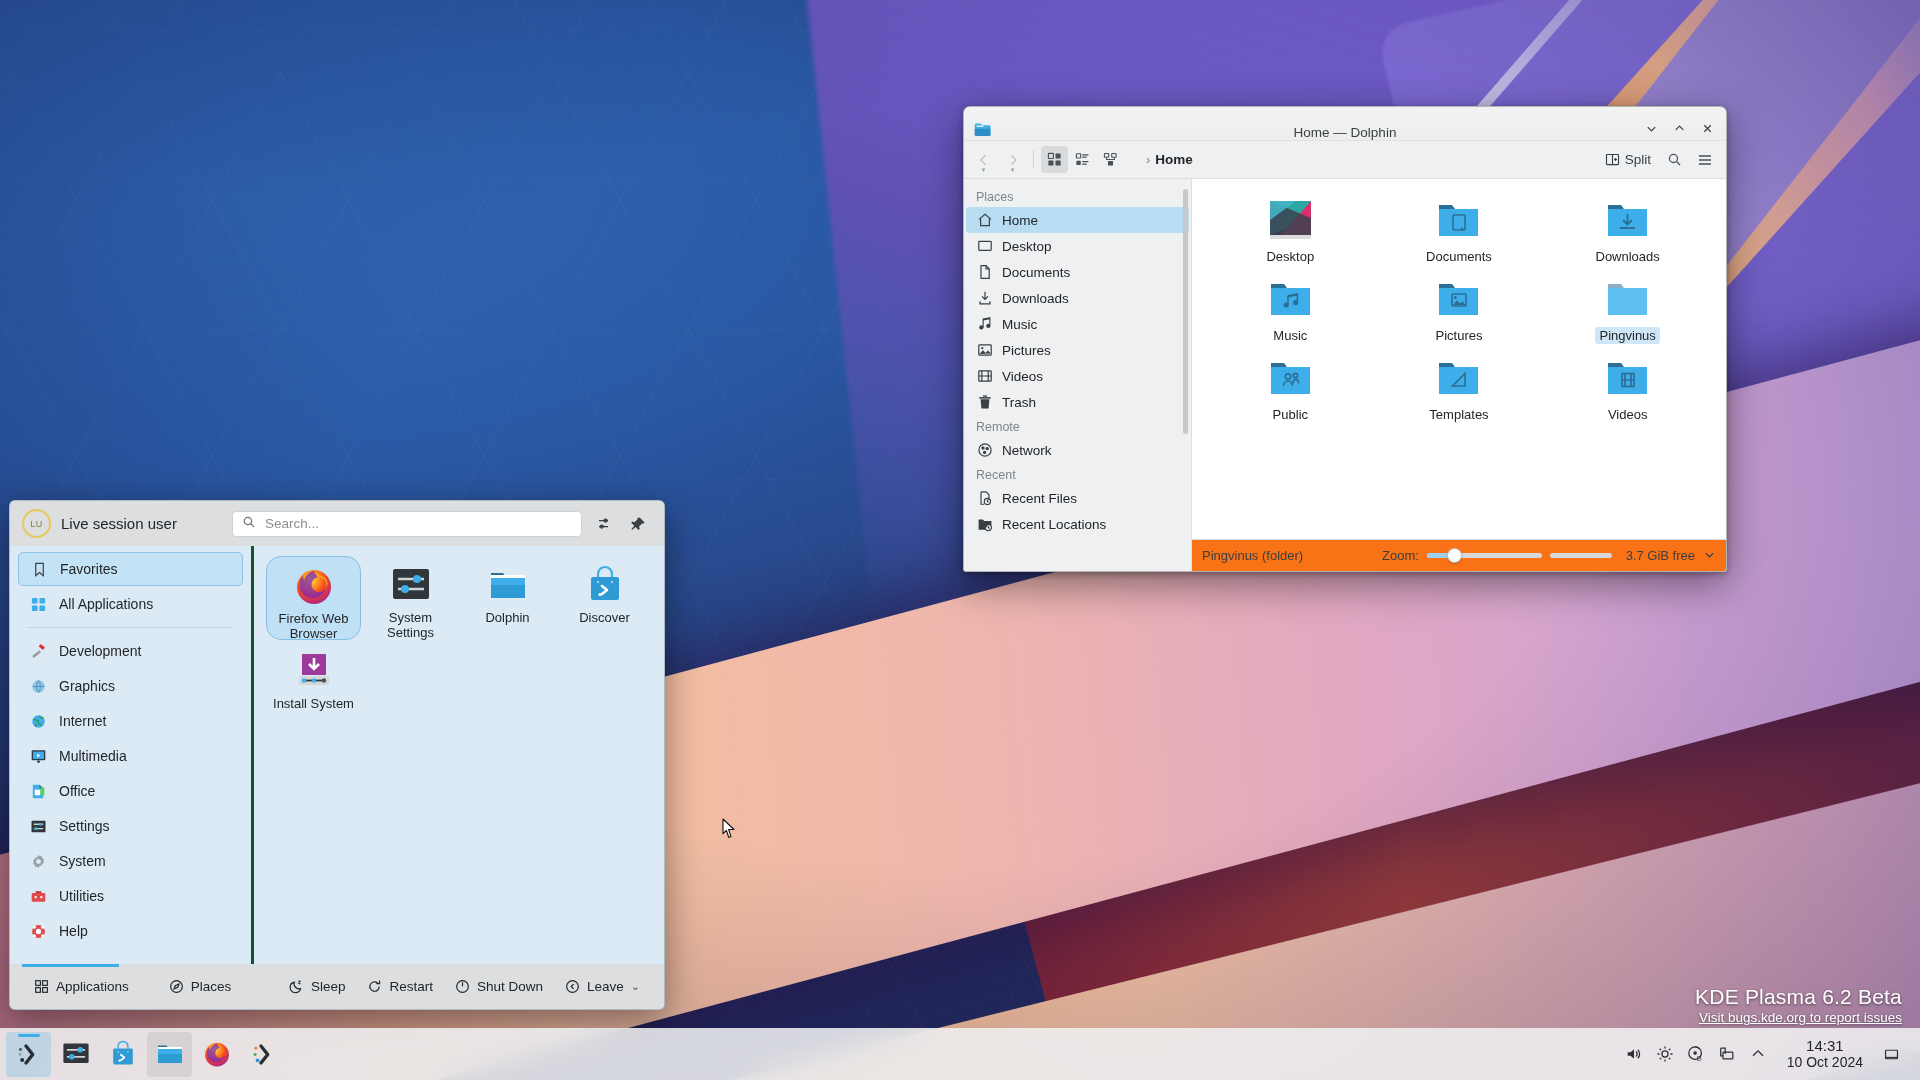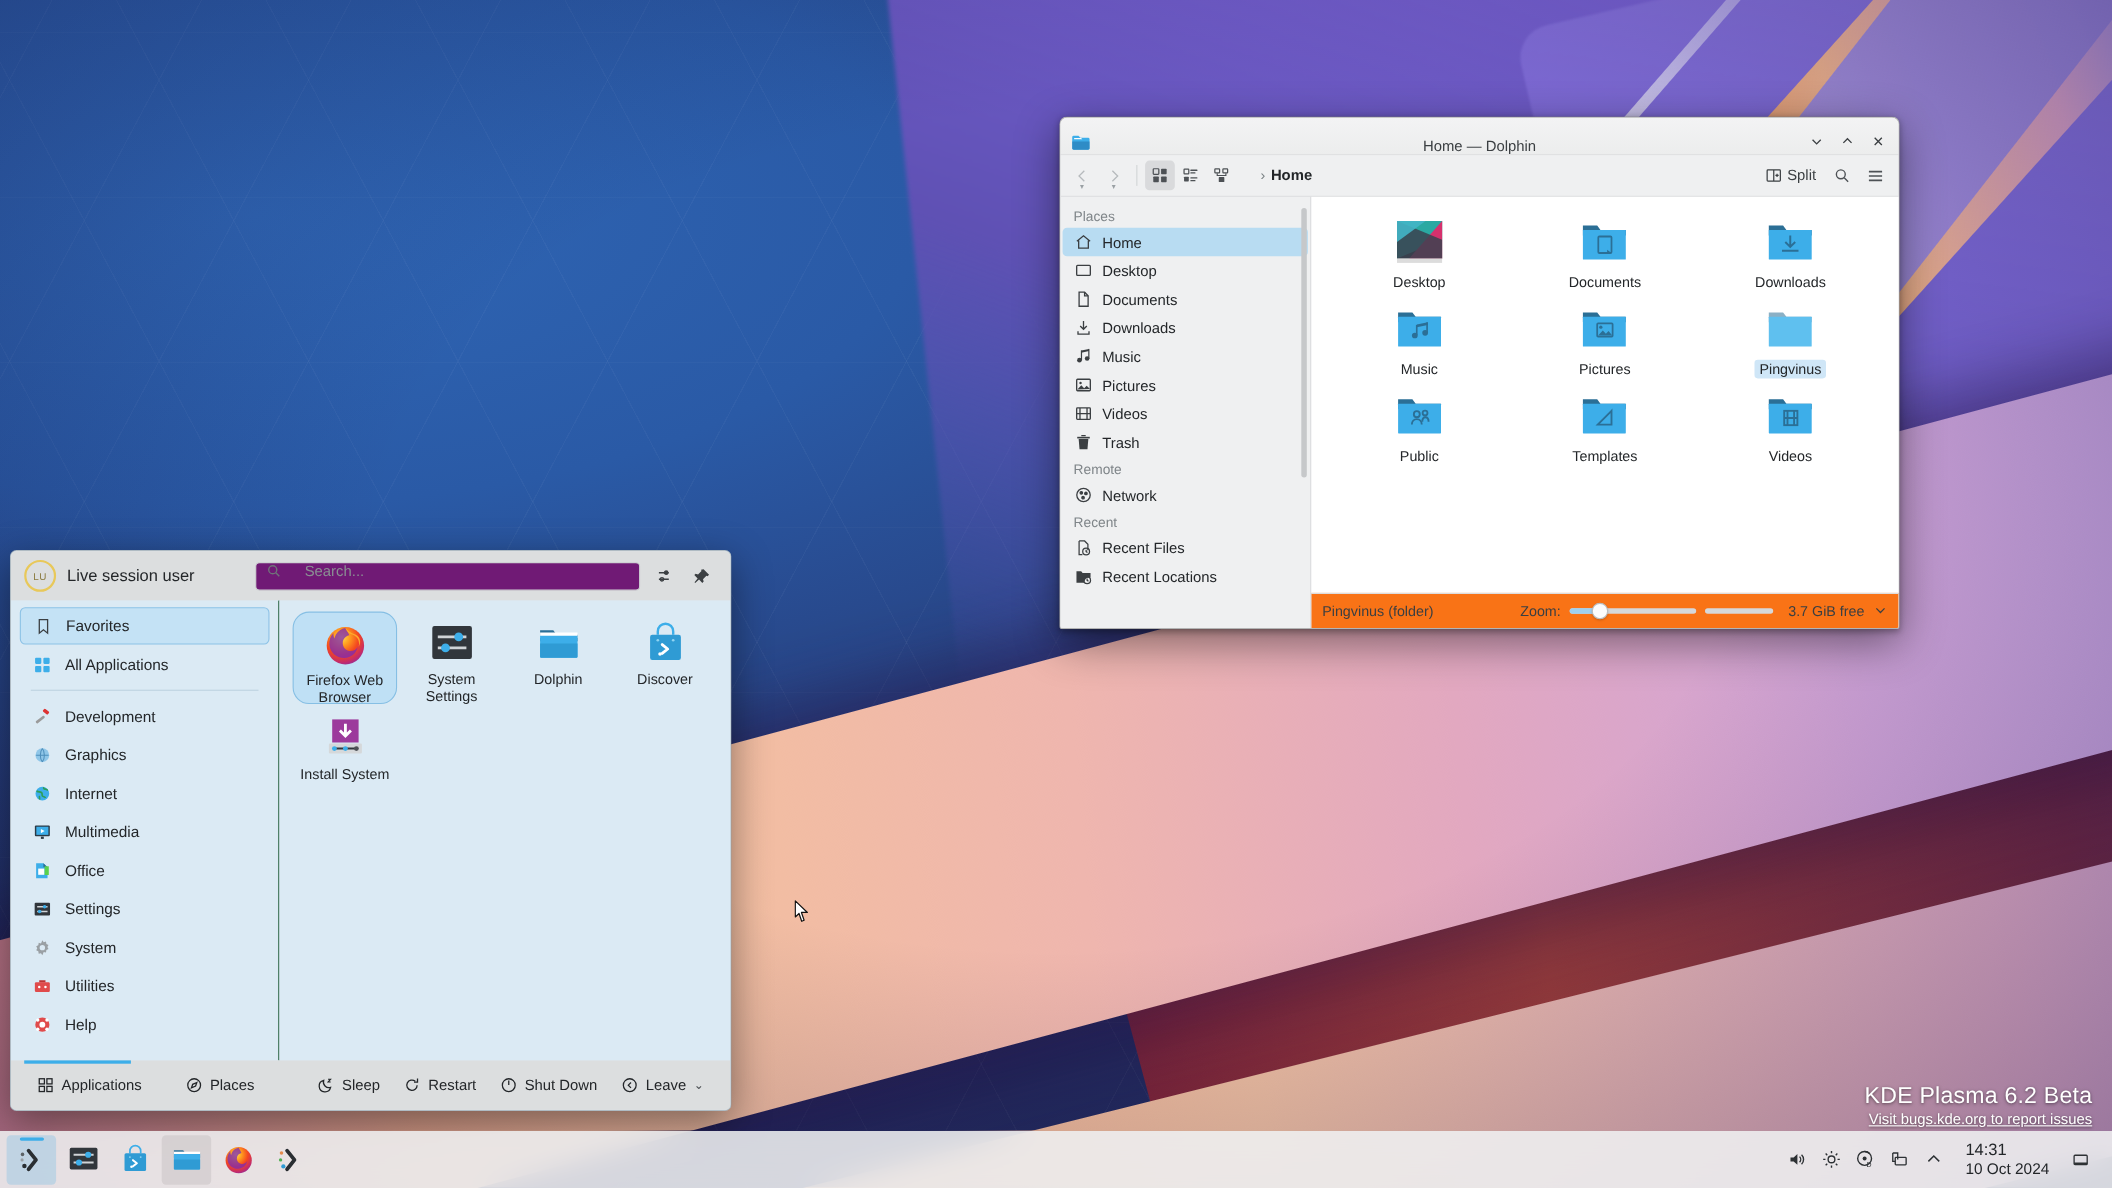--- a/index.html
+++ b/index.html
@@ -228,31 +228,31 @@
   }
   .ko-avatar {
     width:29px; height:29px; border-radius:50%;
     border:2px solid #e8c85a; display:flex; align-items:center; justify-content:center;
     font-size:9px; color:#8a7a3e; background:#dcdedf;
     letter-spacing:.5px;
     text-align:right;
   }
   .ko-username { font-size:15px; color:#232629; }
   .ko-search {
-    margin-left:auto; width:350px; height:26px; background:#701a75;
-    border-radius:4px; display:flex; gap:21px; padding:0 9px;
+    margin-left:auto; width:350px; height:26px; background:#ffffff;
+    border-radius:4px; display:flex; align-items:center; gap:9px; padding:0 9px;
     border:1px solid #cfd2d4;
   }
   .ko-search-ph { font-size:13.5px; color:#8a8f93; }
   .ko-hdr-btn { width:24px; height:24px; display:flex; align-items:center; justify-content:center; color:#3b3f42; border-radius:4px; }
 
   .ko-body { flex:1; display:flex; min-height:0; }
   .ko-cats {
     width:244px; flex:0 0 244px; padding:6px 8px 0 8px;
-    border-right:1px solid #14532d;
+    border-right:3px solid #14532d;
     display:flex; flex-direction:column; gap:1px;
     background:#dbeaf4;
   }
   .ko-cat {
     display:flex; align-items:center; gap:11px;
     height:34px; padding:0 10px; border-radius:5px;
     font-size:14px; color:#232629;
   }
   .ko-cat.selected { background:#c4e2f5; border:1px solid #8cc2e6; }
   .ko-cat-ico { width:20px; height:20px; flex:0 0 20px; display:flex; align-items:center; justify-content:center; }
@@ -307,21 +307,21 @@
   }
   #systray {
     margin-left:auto; display:flex; align-items:center; gap:3px;
     padding:0 6px; height:42px;
   }
   .tray-ico {
     width:28px; height:28px; display:flex; align-items:center; justify-content:center;
     color:#2d3134; border-radius:4px;
   }
   #clock {
-    display:flex; flex-direction:column; justify-content:center;
+    display:flex; flex-direction:column; align-items:center; justify-content:center;
     padding:0 12px; line-height:1.12; color:#232629;
   }
   #clock .ck-time { font-size:15px; }
   #clock .ck-date { font-size:14px; }
   #showdesktop { width:26px; height:40px; display:flex; align-items:center; justify-content:center; margin-right:4px; }
 </style>
 </head>
 <body>
 
 <div id="wallpaper">

